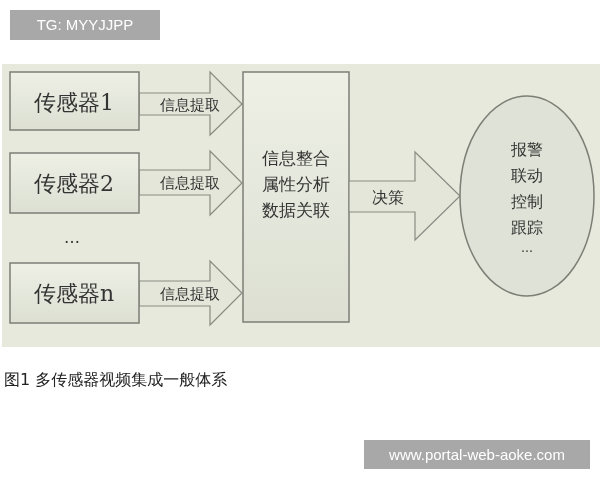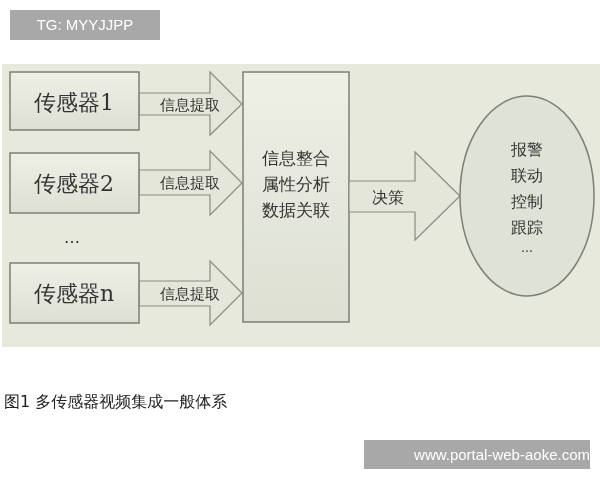--- a/index.html
+++ b/index.html
@@ -4,25 +4,25 @@
 <style>
   html, body { margin:0; padding:0; }
   body { width:600px; height:480px; background:#ffffff; position:relative; overflow:hidden;
          font-family:"DejaVu Sans", sans-serif; }
   .tag { position:absolute; left:10px; top:10px; width:150px; height:30px; background:#a8a8a8;
          color:#ffffff; font-family:"Liberation Sans", sans-serif; font-size:15px; line-height:30px;
          text-align:center; }
   .panel { position:absolute; left:2px; top:64px; width:598px; height:283px; background:#e6e9dc; }
   svg.diagram { position:absolute; left:0; top:0; }
   .dtext { font-family:"DejaVu Serif", serif; fill:#333333; }
-  .caption { position:absolute; left:4px; top:392px; font-size:16px; color:#222222;
+  .caption { position:absolute; left:4px; top:370px; font-size:16px; color:#222222;
              font-family:"DejaVu Sans", sans-serif; }
   .url { position:absolute; left:364px; top:440px; width:226px; height:29px; background:#a8a8a8;
          color:#ffffff; font-family:"Liberation Sans", sans-serif; font-size:15px; line-height:29px;
-         text-align:right; }
+         text-align:center; }
 </style>
 </head>
 <body>
 
 <div class="tag">TG: MYYJJPP</div>
 
 <div class="panel"></div>
 
 <svg class="diagram" width="600" height="480">
   <defs>

